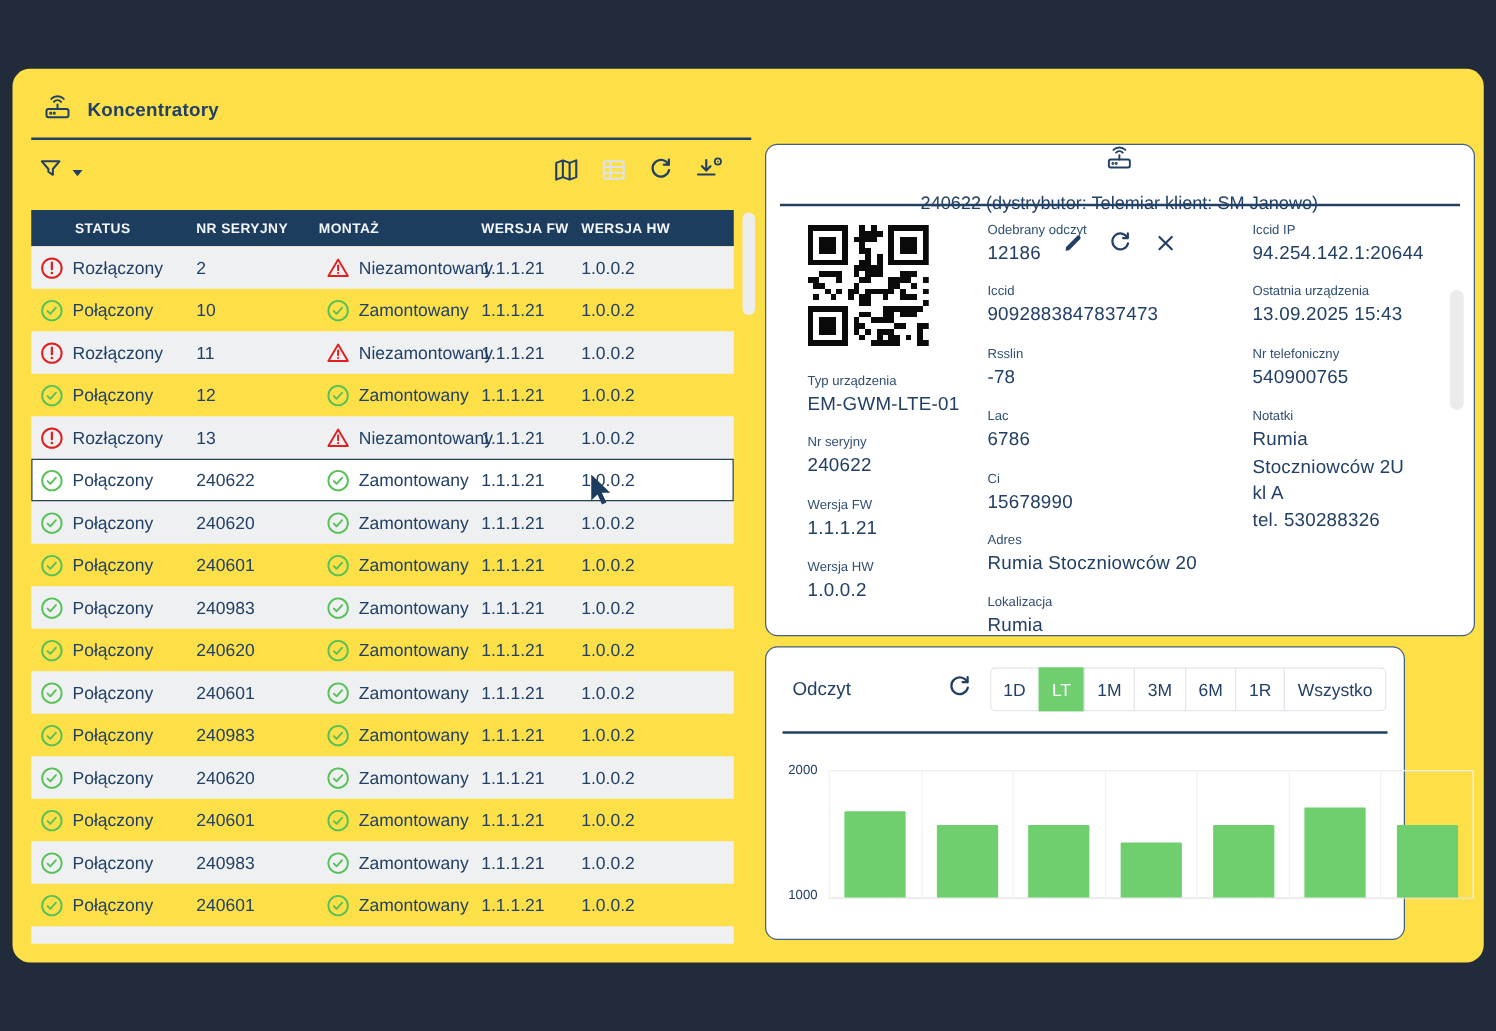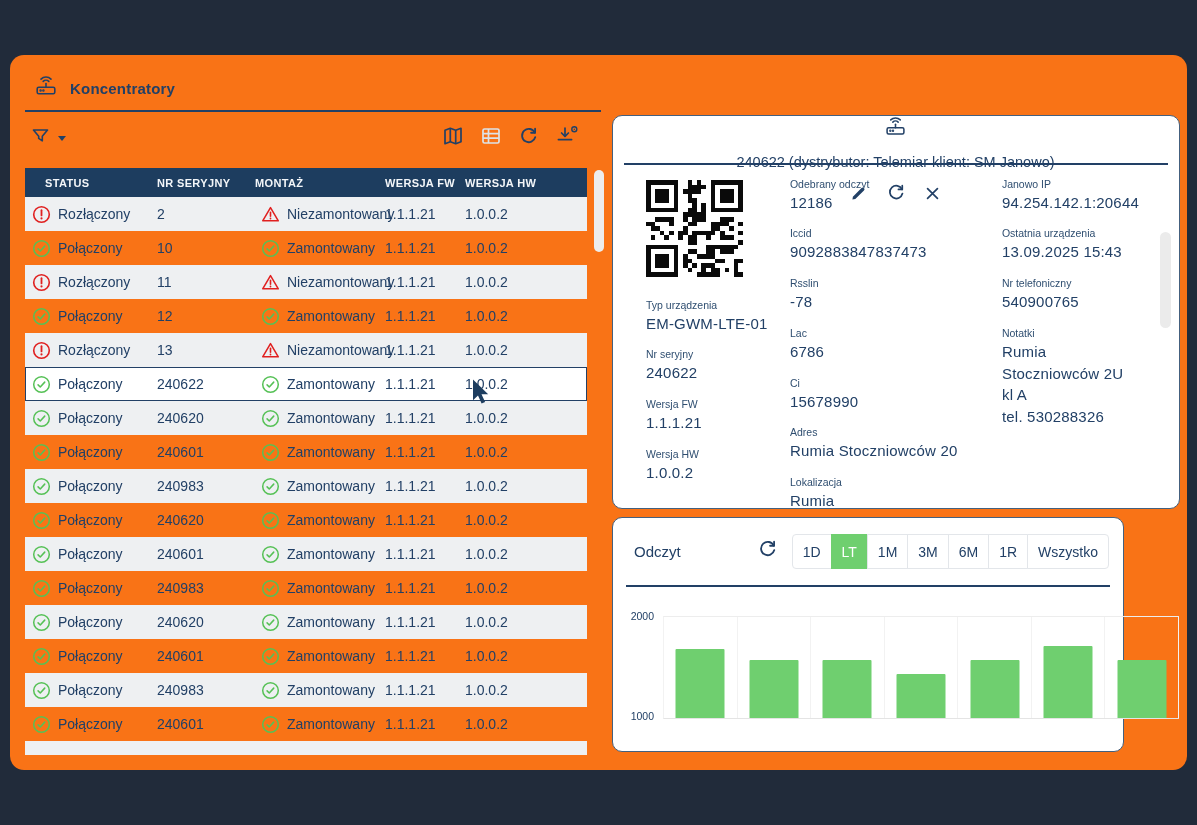--- a/index.html
+++ b/index.html
@@ -2,36 +2,36 @@
 <html><head>
 <meta charset="utf-8">
 <style>
   html,body{margin:0;padding:0;}
   body{
     width:1197px;height:825px;position:relative;overflow:hidden;
     background:#212b3a;
     font-family:"Liberation Sans", sans-serif;
     -webkit-font-smoothing:antialiased;
   }
-  .card{position:absolute;left:10px;top:55px;width:1177px;height:715px;background:#f97316;border-radius:14px;}
+  .card{position:absolute;left:10px;top:55px;width:1177px;height:715px;background:#fde047;border-radius:14px;}
 
   
   .ltitle{position:absolute;left:25px;top:20px;display:flex;align-items:center;gap:13px;}
   .ltitle .t{font-size:15px;font-weight:600;color:#224066;letter-spacing:.2px;}
   .ldiv{position:absolute;left:15px;top:55px;width:576px;height:1.5px;background:#224066;}
   .toolbar{position:absolute;left:15px;top:58px;width:576px;height:50px;display:flex;align-items:center;}
   .filter-btn{display:flex;align-items:center;gap:8px;margin-left:6px;cursor:pointer;}
   .caret{width:0;height:0;border-left:4.5px solid transparent;border-right:4.5px solid transparent;border-top:5.5px solid #224066;}
   .ticons{margin-left:auto;display:flex;align-items:center;gap:16px;margin-right:22px;}
   .ticons .tico{display:block;cursor:pointer;}
 
   .tablewrap{position:absolute;left:15px;top:113px;width:562px;}
   .thead{display:grid;grid-template-columns:132px 98px 130px 80px 1fr;height:29px;background:#1d3d5f;align-items:center;}
   .hcell{color:#f3f6f9;font-size:11px;font-weight:600;letter-spacing:.35px;cursor:pointer;white-space:nowrap;}
-  .hc0{padding-left:20px;}
+  .hc0{padding-left:20px;margin-left:15px;}
   .trow{display:grid;grid-template-columns:132px 98px 130px 80px 1fr;height:34px;align-items:center;font-size:14px;color:#224066;font-weight:500;cursor:pointer;}
   .trow.alt{background:#eef0f2;}
   .trow.sel{outline:1.5px solid #224066;outline-offset:-1.5px;background:#fff;}
   .cell{white-space:nowrap;}
   .cicon{display:flex;align-items:center;gap:7px;}
   .c-status{padding-left:7px;}
   .c-montaz{padding-left:6px;}
   .ricon{width:19px;height:19px;flex:0 0 19px;}
   .ricon svg{width:19px;height:19px;display:block;}
   .trow-partial{height:14px;background:#eef0f2;}
@@ -819,21 +819,21 @@
             <div class="lab">Adres</div>
             <div class="val">Rumia Stoczniowców 20</div>
           </div>
           <div class="fld">
             <div class="lab">Lokalizacja</div>
             <div class="val">Rumia</div>
           </div>
         </div>
       <div class="dcol3">
           <div class="fld">
-            <div class="lab">Janowo IP</div>
+            <div class="lab">Iccid IP</div>
             <div class="val">94.254.142.1:20644</div>
           </div>
           <div class="fld">
             <div class="lab">Ostatnia urządzenia</div>
             <div class="val">13.09.2025 15:43</div>
           </div>
           <div class="fld">
             <div class="lab">Nr telefoniczny</div>
             <div class="val">540900765</div>
           </div>

